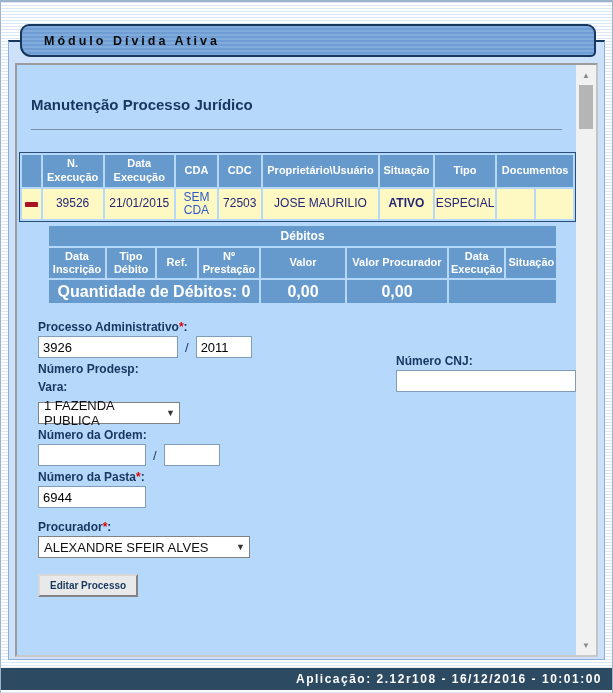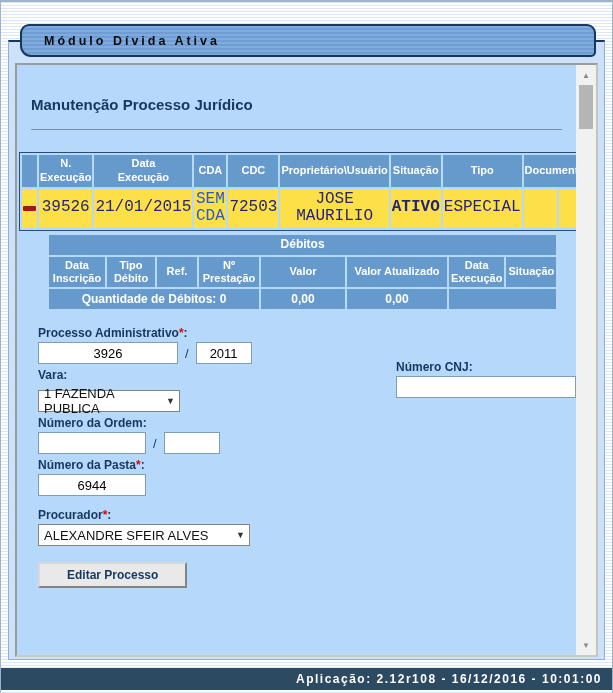--- a/index.html
+++ b/index.html
@@ -52,59 +52,59 @@
   .page-title { font-size: 15px; font-weight: bold; color: #17375e; margin: 31px 0 16px 14px; }
   .rule { border:0; border-top:1px solid #7d8fa6; margin: 12px 14px 22px 14px; }
   
   table { border-collapse: separate; border-spacing: 2px; }
   .proc-table { margin-left: 2px; background:#b6d8fb; border:1px solid #2a4d77; }
   .proc-table th {
     background:#6699cc; color:#ffffff; font-size:11px; font-weight:bold;
     text-align:center; vertical-align:middle; padding:2px 1px; height:30px; line-height:1.25;
   }
   .proc-table td {
-    background:#fde047; color:#252575; font-size:16px; text-align:center;
-    vertical-align:middle; padding:2px 1px; height:30px; line-height:1.1;font-family:Liberation Mono, monospace;
+    background:#fef9c3; color:#252575; font-size:12px; text-align:center;
+    vertical-align:middle; padding:2px 1px; height:30px; line-height:1.1;
   }
   .minus-icon { display:inline-block; width:13px; height:5px; background:#aa1122; border-radius:1px; }
   .cda-link { color:#2d59c8; text-decoration:none; display:inline-block; width:30px; }
   .bold { font-weight:bold; }
   
   .deb-table { margin: 2px 0 0 30px; }
   .deb-table td, .deb-table th {
     background:#6699cc; color:#ffffff; font-weight:bold; text-align:center;
     vertical-align:middle; padding:2px 2px; line-height:1.2;
   }
   .deb-title td { font-size:12px; height:20px; }
   .deb-head th { font-size:11px; height:30px; }
-  .deb-foot td { font-size:12px; height:20px; }
+  .deb-foot td { font-size:16px; height:20px; }
   
   .form { margin: 15px 0 0 21px; position: relative; width: 540px; }
   .f-label { display:block; font-size:12px; font-weight:bold; color:#17375e; margin:4px 0 2px; }
   .req { color:#e00000; }
   .f-row { display:flex; align-items:center; gap:7px; }
   .slash { font-size:13px; color:#17375e; }
   input[type="text"] {
     height:22px; border:1px solid #7f9db9; background:#ffffff; font-size:13px;
     font-family:"Liberation Sans",sans-serif; padding:0 4px; color:#000;
   }
-  .t-center { text-align:center; }
+  .t-center { }
   .w140{width:140px}.w68{width:56px}.w188{width:188px}.w180{width:180px}.w108{width:108px}
   .select {
     height:22px; border:1px solid #828282; background:#ffffff; font-size:13px; color:#111;
     display:inline-flex; align-items:center; justify-content:space-between; padding:0 4px 0 5px;
     cursor:default;
   }
   .select .caret { font-size:9px; color:#333; margin-left:8px; }
   .sel-vara { width:142px; } .sel-proc { width:212px; }
   .cnj-block { position:absolute; left:358px; top:30px; }
   .submit-btn {
     margin-top:16px; background:#e9e9e9; border:2px outset #d8d8d8;
-    color:#17375e; font-weight:bold; font-size:12px; font-family:"Liberation Sans",sans-serif;
-    padding:4px 27px; cursor:pointer;
+    color:#17375e; font-weight:bold; font-size:10px; font-family:"Liberation Sans",sans-serif;
+    padding:4px 10px; cursor:pointer;
   }
   
   .status-bar {
     position:absolute; left:0; right:0; bottom:3px; height:23px; background:#2d4a63;
     display:flex; align-items:center; justify-content:flex-end; padding-right:10px;
     border-top:1px solid #e8eef5;
   }
   .status-bar span { color:#ffffff; font-size:12px; font-weight:bold; letter-spacing:1.5px; }
 </style>
 </head>
@@ -184,21 +184,21 @@
           </tr>
           <tr class="deb-head">
             <th style="white-space:pre-line">Data
 Inscrição</th>
             <th style="white-space:pre-line">Tipo
 Débito</th>
             <th>Ref.</th>
             <th style="white-space:pre-line">Nº
 Prestação</th>
             <th>Valor</th>
-            <th>Valor Atualizado</th>
+            <th>Valor Procurador</th>
             <th style="white-space:pre-line">Data
 Execução</th>
             <th>Situação</th>
           </tr>
           <tr class="deb-foot">
             <td colspan="4">Quantidade de Débitos: 0</td>
             <td>0,00</td>
             <td>0,00</td>
             <td colspan="2"></td>
           </tr>
@@ -207,20 +207,21 @@
 
         <div class="form">
 
           <label class="f-label"><span>Processo Administrativo</span><span class="req">*</span><span>:</span></label>
           <div class="f-row">
             <input type="text" class="w140 t-center" value="3926" style="">
             <span class="slash">/</span>
             <input type="text" class="w68 t-center" value="2011" style="">
           </div>
 
+          <label class="f-label">Número Prodesp:</label>
 
           <div class="cnj-block">
             <label class="f-label">Número CNJ:</label>
             <input type="text" class="w180" value="" style="">
           </div>
 
           <label class="f-label">Vara:</label>
           <div class="select sel-vara">
             <span>1 FAZENDA PUBLICA</span>
             <span class="caret">▼</span>

